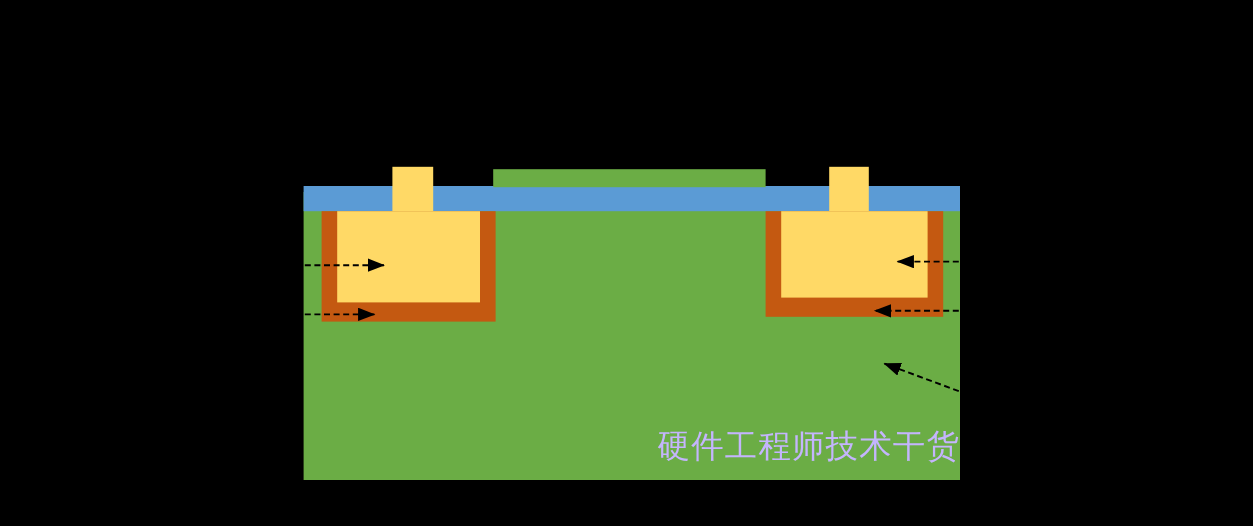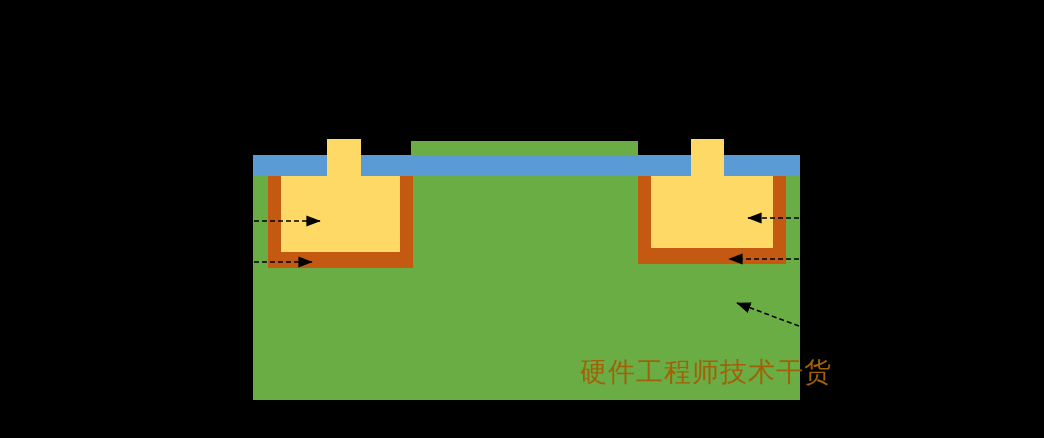--- a/index.html
+++ b/index.html
@@ -51,22 +51,22 @@
 
   svg.arrows {
     position: absolute;
     left: 0; top: 0;
     width: 1044px; height: 438px;
     pointer-events: none;
   }
 
   .watermark {
     position: absolute;
-    left: 580px; top: 354px;
-    color: #a16207;
+    left: 548px; top: 354px;
+    color: #c4b5fd;
     font-size: 27px;
     letter-spacing: 1px;
     white-space: nowrap;
   }
 </style>
 </head>
 <body>
 
 <div class="layer substrate"></div>
 <div class="layer surface-layer"></div>

